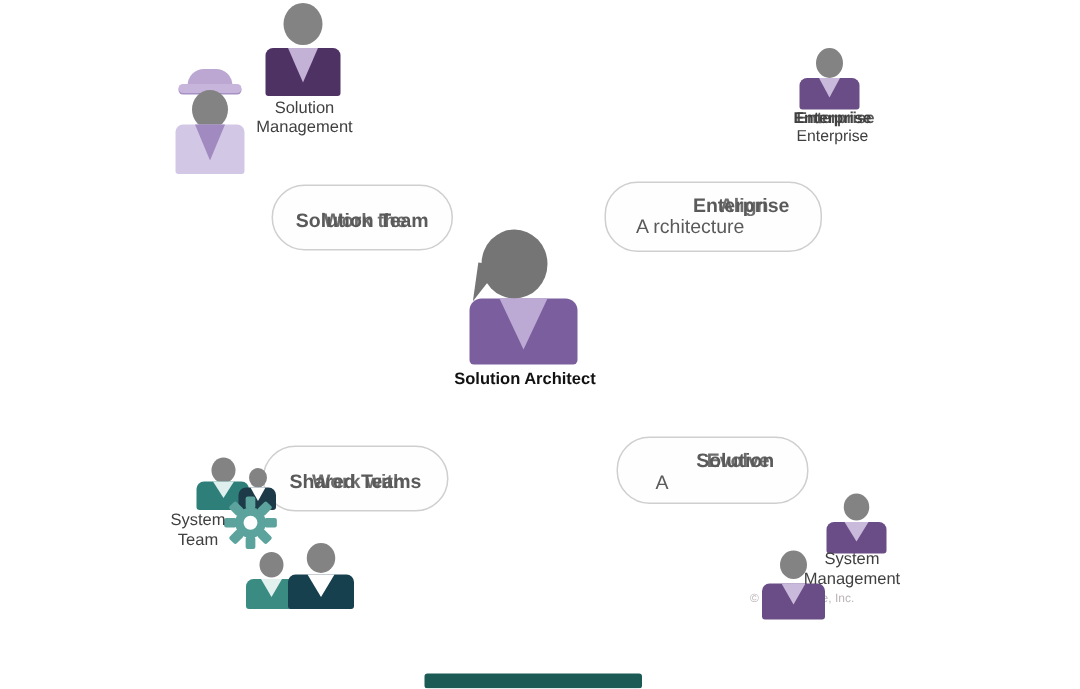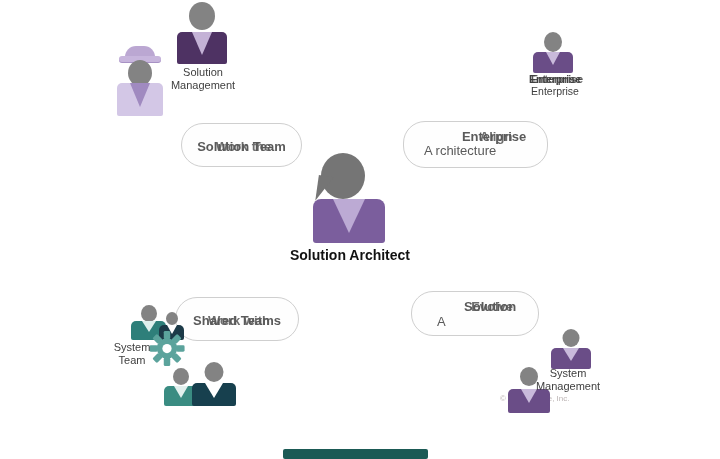--- a/index.html
+++ b/index.html
@@ -13,21 +13,21 @@
   
   .hat-dome{position:absolute;background:#BBA7D2;border-radius:14px 14px 0 0;}
   .hat-brim{position:absolute;background:#C7B5DC;border-radius:4px;box-shadow:0 1px 0 #A791C4;}
   
   .pill{position:absolute;background:#fefefe;border:1.5px solid #cfcfcf;border-radius:22px;}
   .pill, .olap{font-size:13px;color:#5a5a5a;}
   .olap{position:relative;height:16px;font-weight:bold;}
   .olap span{position:absolute;left:50%;top:0;white-space:nowrap;transform:translateX(-50%);}
   .olap span:nth-child(2){transform:translateX(calc(-50% + 2px));opacity:.88;}
   .node-label{position:absolute;text-align:center;font-size:11px;line-height:12.5px;color:#404040;}
-  .center-label{position:absolute;text-align:center;font-weight:bold;font-size:14px;color:#121212;}
+  .center-label{position:absolute;text-align:center;font-weight:bold;font-size:11px;color:#121212;}
   .pill-line{position:absolute;white-space:nowrap;}
   .copyright{position:absolute;font-size:8px;color:#bcb4b4;white-space:nowrap;z-index:1;}
   .flip{position:absolute;width:0;height:0;border-top:26px solid #757575;border-right:15px solid transparent;transform:rotate(8deg);}
   .accent-bar{position:absolute;background:#1B5A55;border-radius:2px;}
   .z2{z-index:2;}
 </style>
 </head>
 <body>
 
 <div id="canvas">

